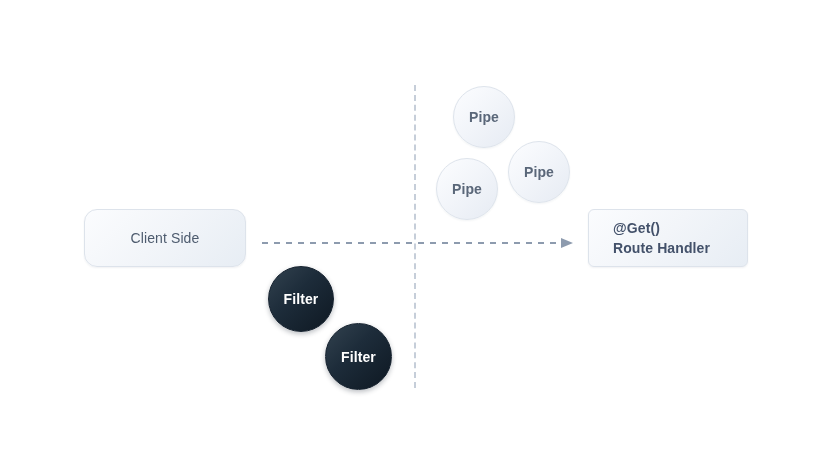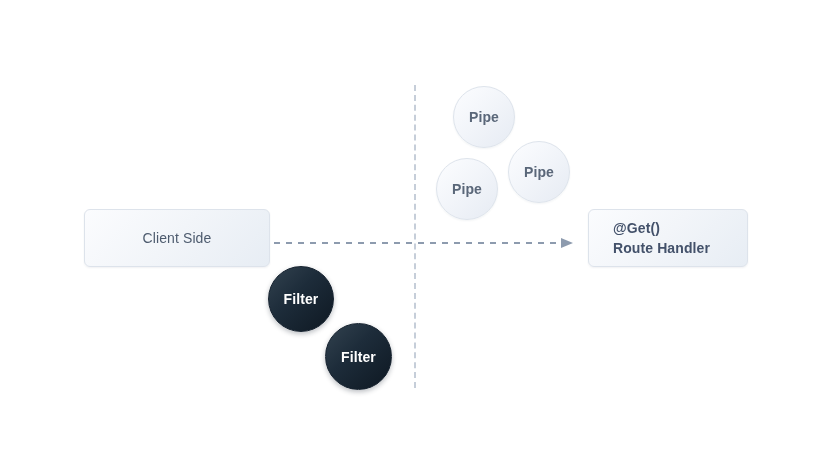--- a/index.html
+++ b/index.html
@@ -49,23 +49,24 @@
     border-radius: 6px;
     border: 1px solid #dde3eb;
     background: linear-gradient(135deg, #fbfcfe 0%, #f2f5f9 48%, #e7edf4 100%);
     box-shadow: 0 1px 2px rgba(40, 60, 90, 0.07);
     display: flex;
     align-items: center;
   }
   .node-box.client {
     left: 84px;
     top: 209px;
-    width: 186px;
+    width: 162px;
     height: 58px;
     justify-content: center;
+    border-radius: 13px;
   }
   .node-box.handler {
     left: 588px;
     top: 209px;
     width: 160px;
     height: 58px;
     justify-content: flex-start;
     padding-left: 24px;
   }
   .box-label {

